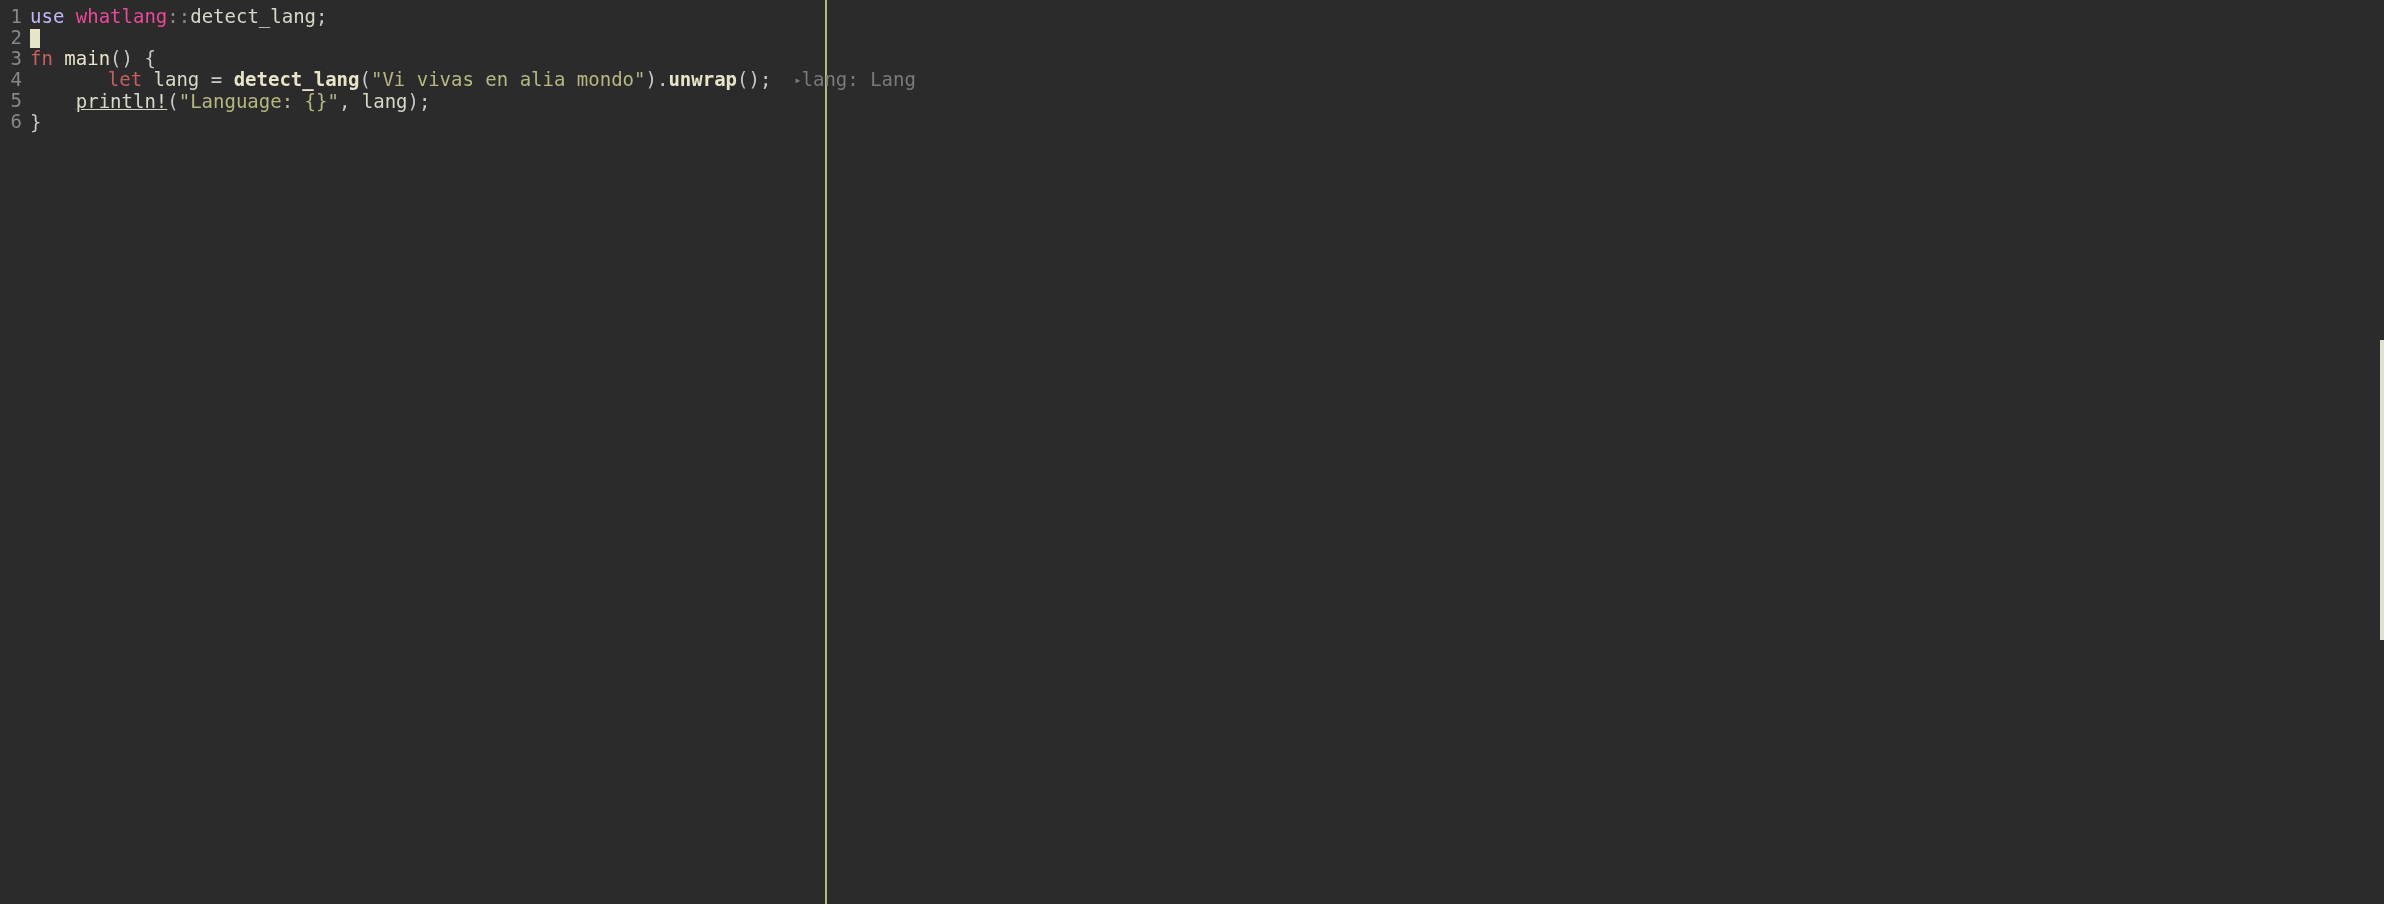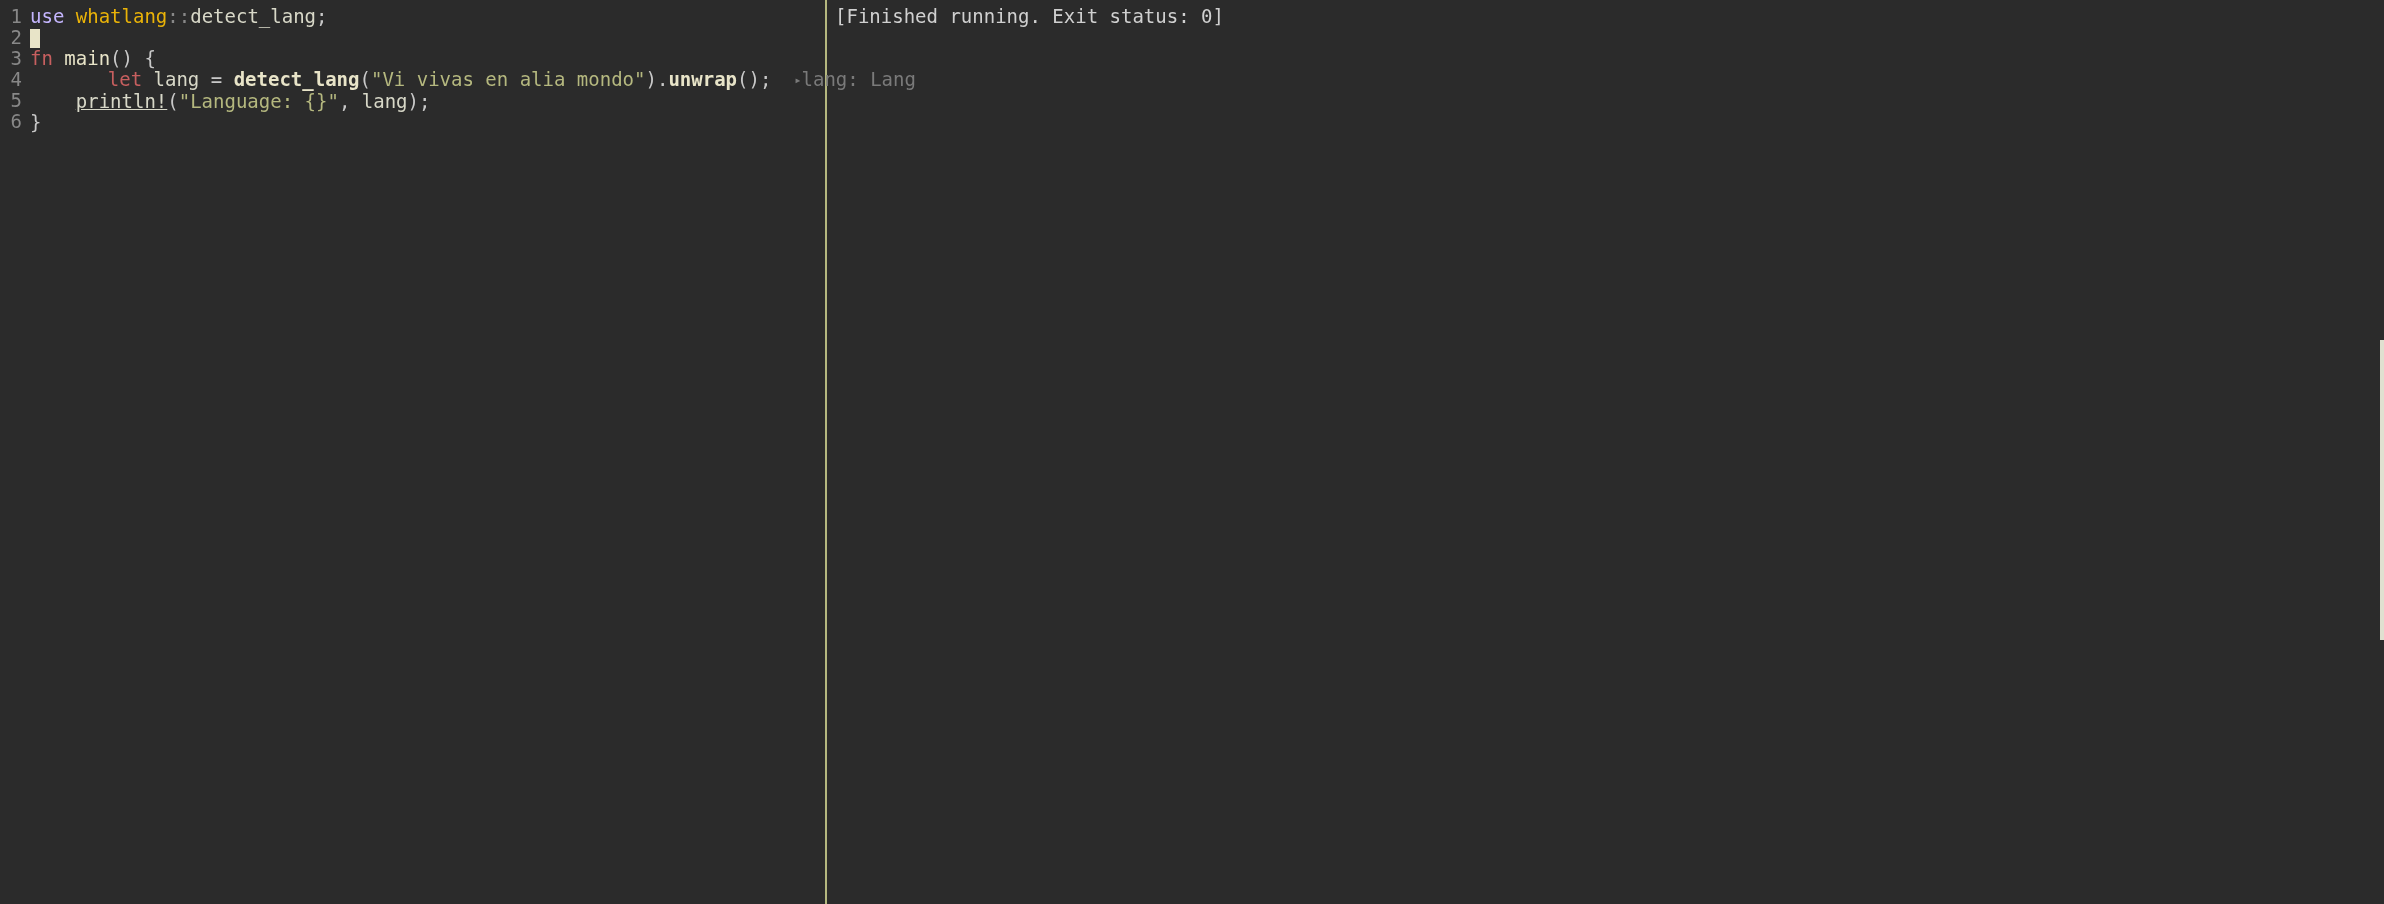--- a/index.html
+++ b/index.html
@@ -33,21 +33,21 @@
       flex: 1;
       padding-top: 6px;
       padding-left: 4px;
     }
     .code-line {
       line-height: 21px;
       white-space: pre;
       position: relative;
     }
     .kw-red { color: #c4b5fd; }
-    .kw-teal { color: #eab308; margin-top: 16px; }
+    .kw-teal { color: #ec4899; margin-top: 16px; }
     .ident { color: #d8d8c8; }
     .dim { color: #888; }
     .fn-kw { color: #c75f5f; }
     .fn-name { color: #e8e4c8; font-weight: normal; }
     .punct { color: #c8c8c8; }
     .let-kw { color: #c75f5f; margin-left: 32px; }
     .call { color: #e8e4c8; font-weight: bold; }
     .string { color: #b5b87f; }
     .macro { color: #d8d8c8; text-decoration: underline; }
     .hint { color: #7a7a7a; }
@@ -106,14 +106,13 @@
     <div class="code-line"><span>    </span><span class="macro">println!</span><span class="punct">(</span><span class="string">"Language: {}"</span><span class="punct">, </span><span class="ident">lang</span><span class="punct">)</span><span class="punct">;</span></div>
     <div class="code-line"><span class="punct">}</span></div>
   </div>
 </div>
 
 <div class="divider">
   <div class="scrollbar-v"></div>
 </div>
 
 <div class="output-pane">
-  <div class="output-line">[Finished running. Exit status: 0]</div>
 </div>
 
 </body></html>

